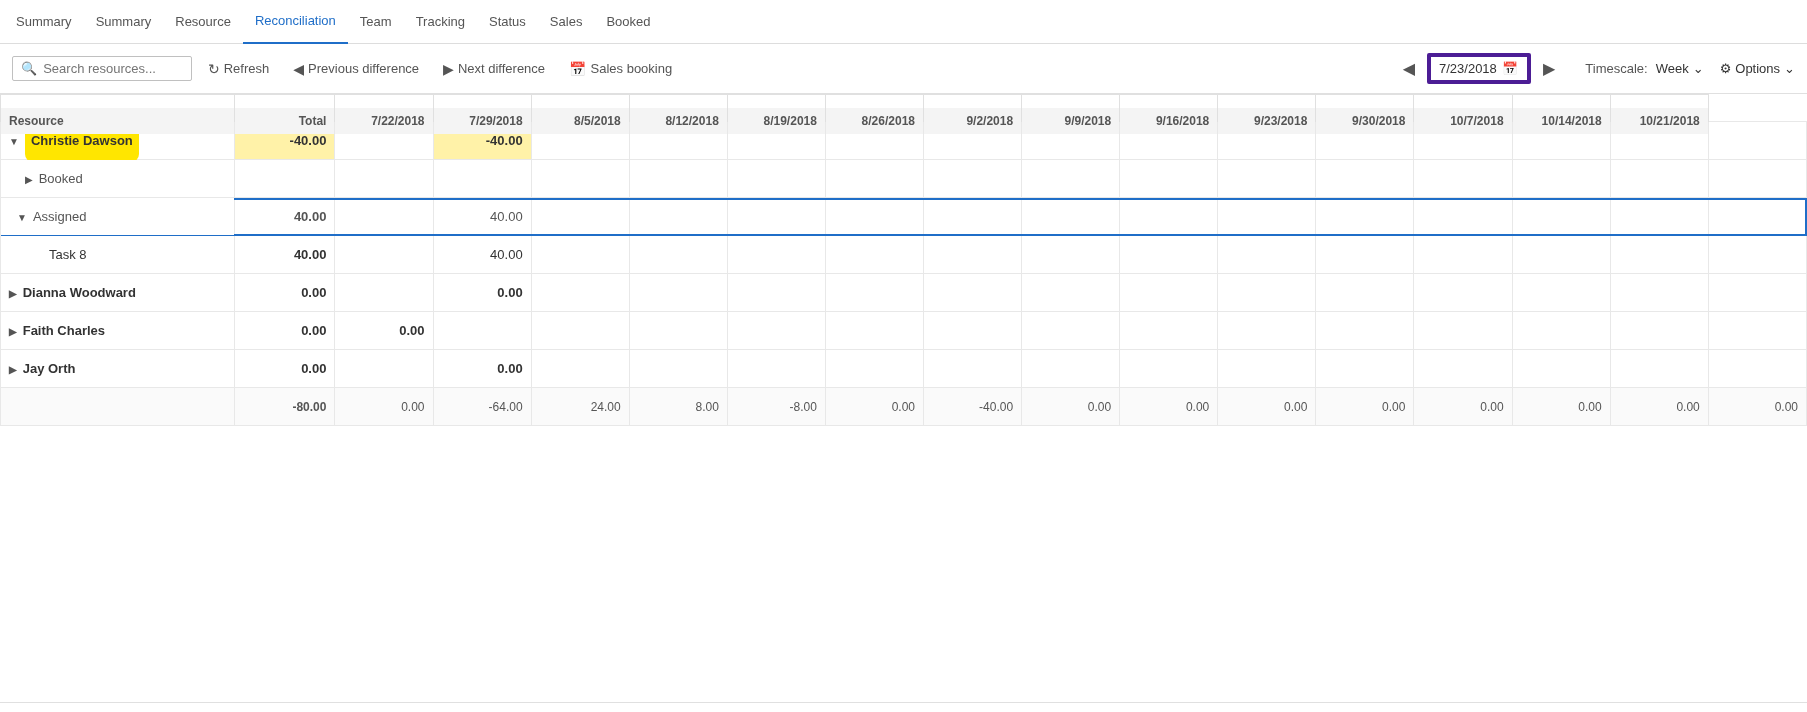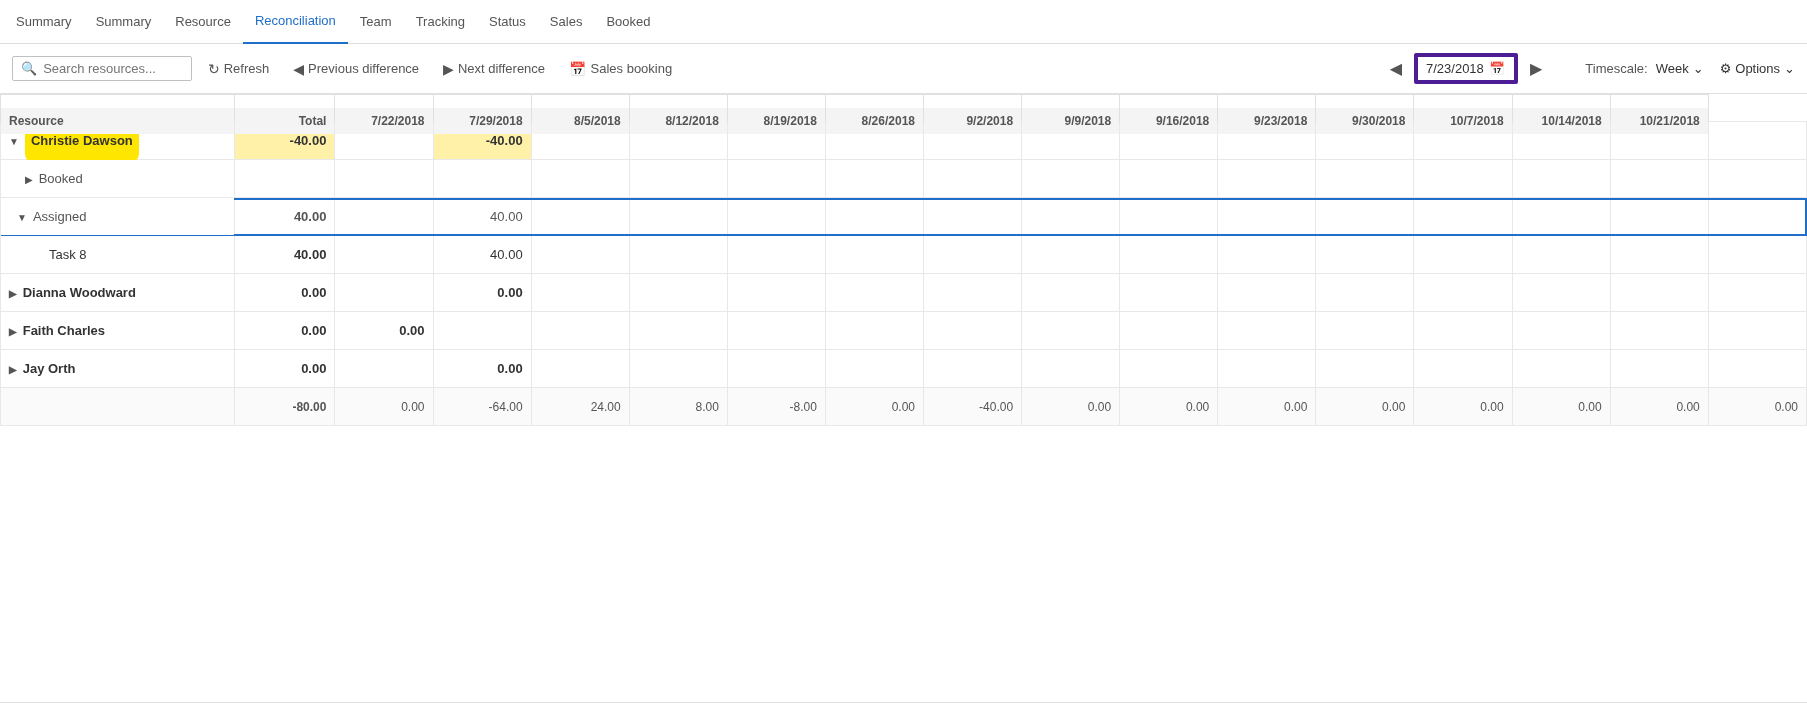--- a/index.html
+++ b/index.html
@@ -13,21 +13,21 @@
     
     .toolbar { display: flex; align-items: center; background: #fff; border-bottom: 1px solid #e0e0e0; padding: 8px 12px; gap: 8px; height: 50px; }
     .search-box { display: flex; align-items: center; border: 1px solid #c0c0c0; border-radius: 2px; padding: 4px 8px; gap: 6px; width: 180px; background: #fff; }
     .search-box input { border: none; outline: none; font-size: 13px; width: 140px; color: #555; }
     .toolbar-btn { display: flex; align-items: center; gap: 4px; background: none; border: none; cursor: pointer; color: #555; font-size: 13px; padding: 4px 8px; }
     .toolbar-btn .icon { font-size: 14px; }
     .spacer { flex: 1; }
     .date-nav { display: flex; align-items: center; gap: 6px; }
     .date-box { display: flex; align-items: center; border: 4px solid #4c1d95; border-radius: 2px; padding: 4px 8px; gap: 6px; background: #fff; font-size: 13px; text-align: right; }
     .nav-arrow { background: none; border: none; cursor: pointer; color: #555; font-size: 16px; padding: 2px 6px; }
-    .timescale-label { font-size: 13px; color: #555; margin-left: 29px; }
+    .timescale-label { font-size: 13px; color: #555; margin-left: 16px; }
     .timescale-select { display: flex; align-items: center; gap: 4px; cursor: pointer; font-size: 13px; color: #333; background: none; border: none; }
     .options-btn { display: flex; align-items: center; gap: 4px; cursor: pointer; font-size: 13px; color: #333; background: none; border: none; margin-left: 8px; }
 
     
     .grid-container { background: #fff; overflow-x: auto; overflow-y: auto; height: calc(100vh - 104px); }
     table { border-collapse: collapse; width: 100%; min-width: 1700px; }
     th { background: #f4f4f4; border: 1px solid #e0e0e0; padding: 6px 8px; font-weight: 600; font-size: 12px; color: #555; text-align: left; white-space: nowrap; position: sticky; top: 13px; z-index: 10; }
     td { border: 1px solid #e8e8e8; padding: 4px 8px; font-size: 13px; white-space: nowrap; height: 38px; }
     .col-resource { width: 210px; min-width: 210px; position: sticky; left: 0; background: #fff; z-index: 5; }
     .col-total { width: 90px; min-width: 90px; text-align: right; font-weight: 600; }

